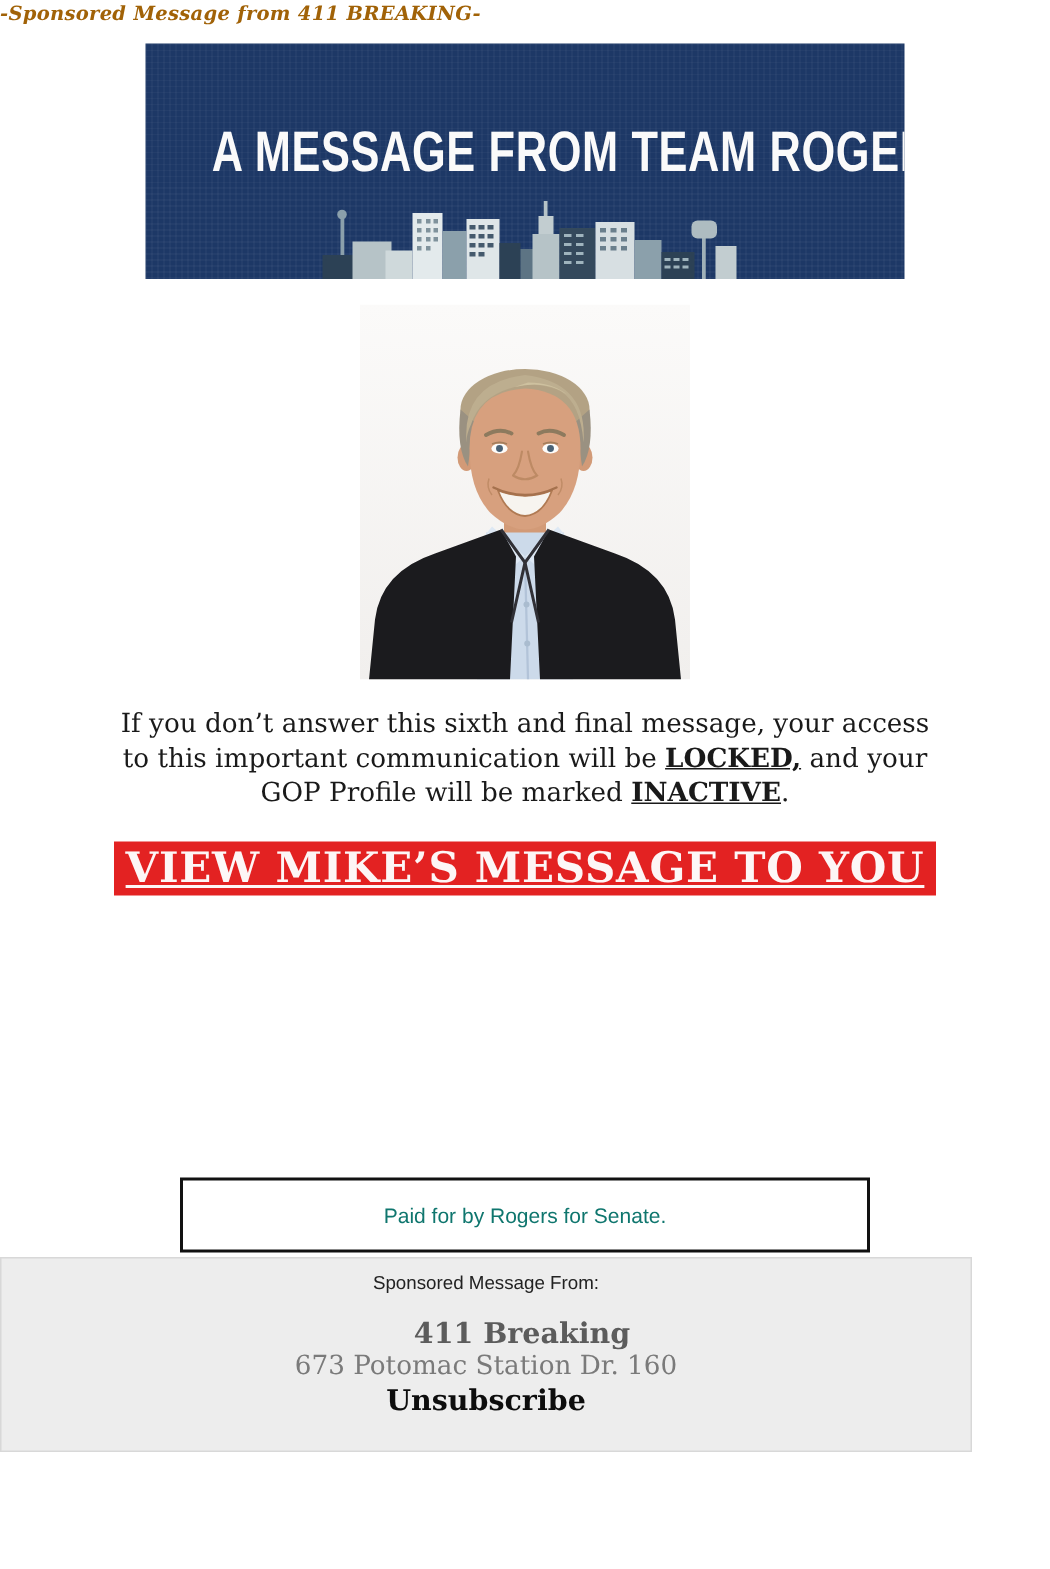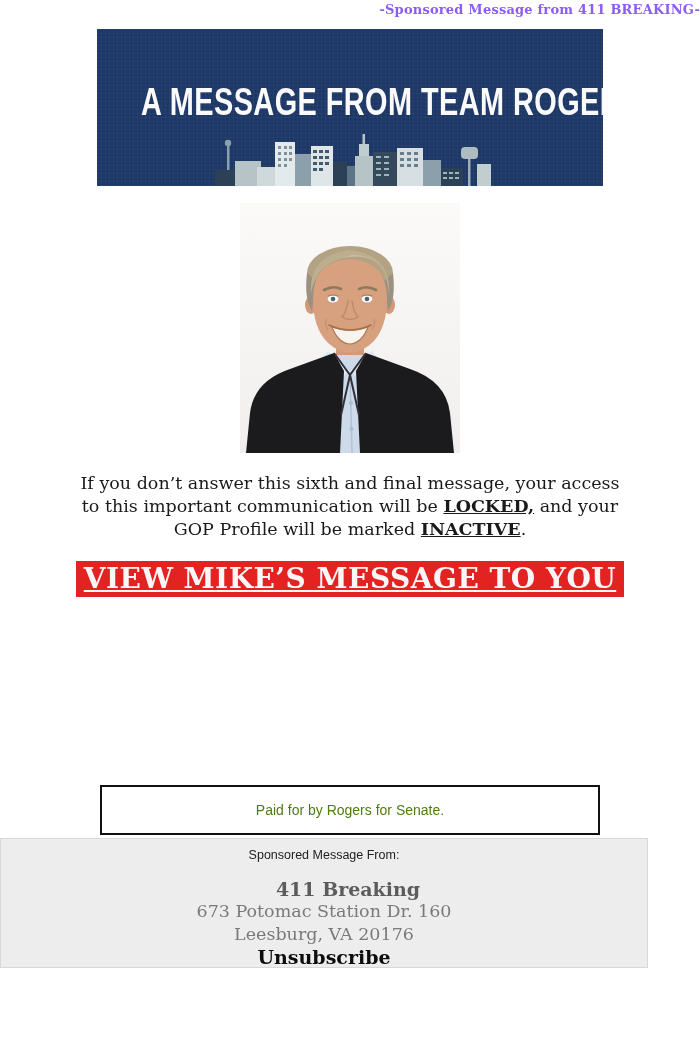--- a/index.html
+++ b/index.html
@@ -6,24 +6,24 @@
   html, body { background: #ffffff; }
   body {
     width: 700px; height: 1046px;
     font-family: "DejaVu Serif", serif;
     overflow: hidden;
   }
   .page { width: 700px; height: 1046px; position: relative; background:#fff; }
 
   .sponsored-line {
     padding-top: 2px;
-    text-align: right;
+    text-align: left;
     font-family: "DejaVu Serif", serif;
-    font-weight: bold;
-    font-size: 13px; color: #8b5cf6; letter-spacing: .2px;
+    font-style: italic; font-weight: bold;
+    font-size: 13px; color: #a16207; letter-spacing: .2px;
   }
 
   .banner {
     position: relative;
     width: 506px; height: 157px;
     margin: 12px auto 0 auto;
     background: #1d3866;
     background-image: repeating-linear-gradient(0deg, rgba(255,255,255,.03) 0 1px, transparent 1px 4px),
                       repeating-linear-gradient(90deg, rgba(255,255,255,.03) 0 1px, transparent 1px 4px);
     overflow: hidden;
@@ -71,27 +71,27 @@
     background: #e32222;
     color: #fdf6f6;
     font-weight: bold; font-size: 28px;
     letter-spacing: .5px;
     text-decoration: underline;
     padding: 1px 8px 2px 8px;
     cursor: pointer;
   }
 
   .paid-box {
-    width: 500px; margin: 188px auto 0 auto;
+    width: 460px; margin: 188px auto 0 auto;
     border: 2px solid #111;
     background: #fff;
     padding: 15px 10px;
     text-align: center;
     font-family: "Liberation Sans", sans-serif;
-    font-size: 14px; color: #4d7c0f;
+    font-size: 14px; color: #0f766e;
   }
 
   .footer {
     margin-top: 3px;
     width: 648px; height: 130px;
     background: #ededed;
     border: 1px solid #d8d8d8;
     text-align: center;
     padding-top: 9px;
   }
@@ -275,17 +275,16 @@
   </div>
 
   <div class="paid-box">
     <span>Paid for by Rogers for Senate.</span>
   </div>
 
   <div class="footer">
     <div class="footer-sponsored">Sponsored Message From:</div>
     <div class="footer-org">411 Breaking</div>
     <div class="footer-addr">673 Potomac Station Dr. 160</div>
-    <div class="footer-addr">Leesburg, VA 20176</div>
     <a class="footer-unsub">Unsubscribe</a>
   </div>
 
 </div>
 
 </body></html>

